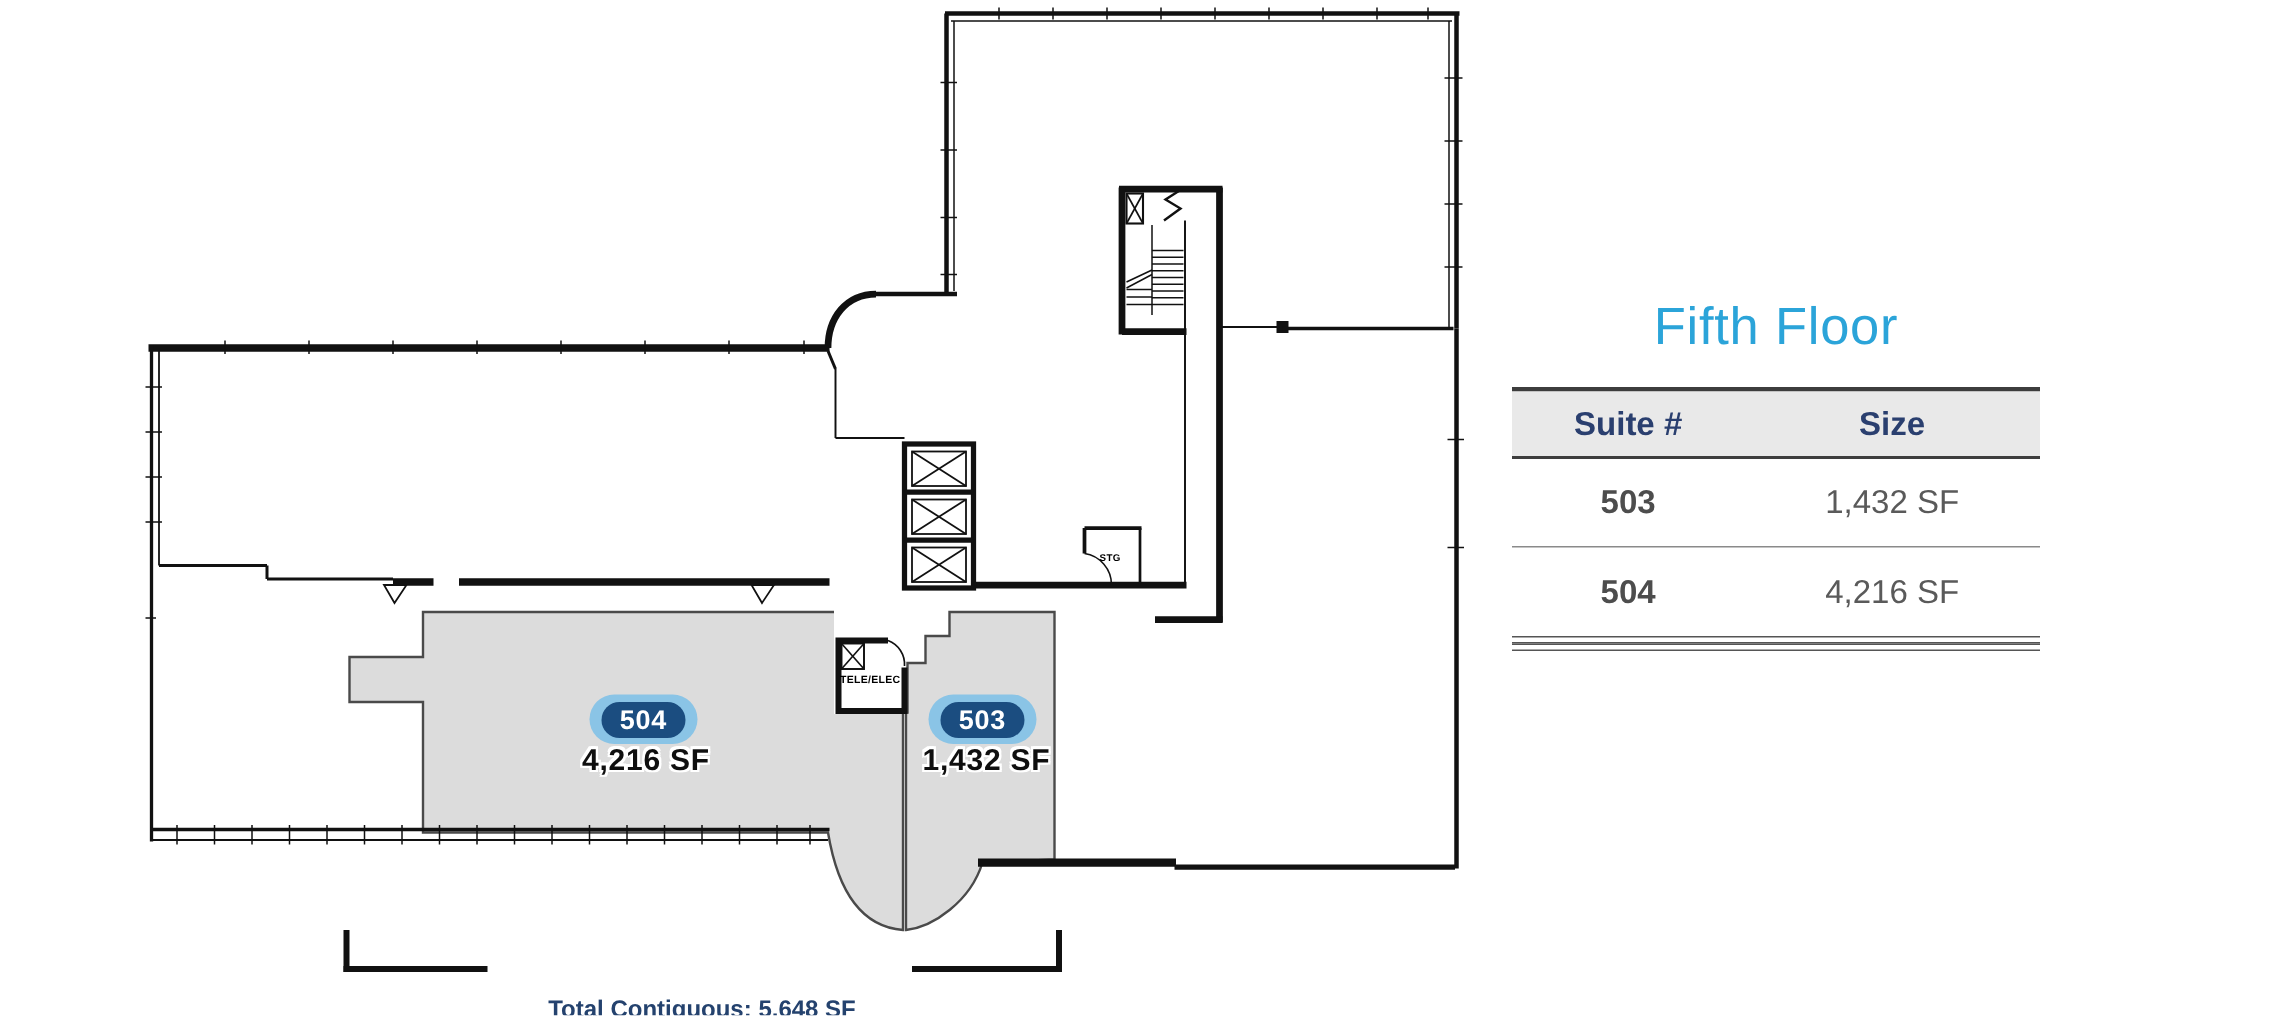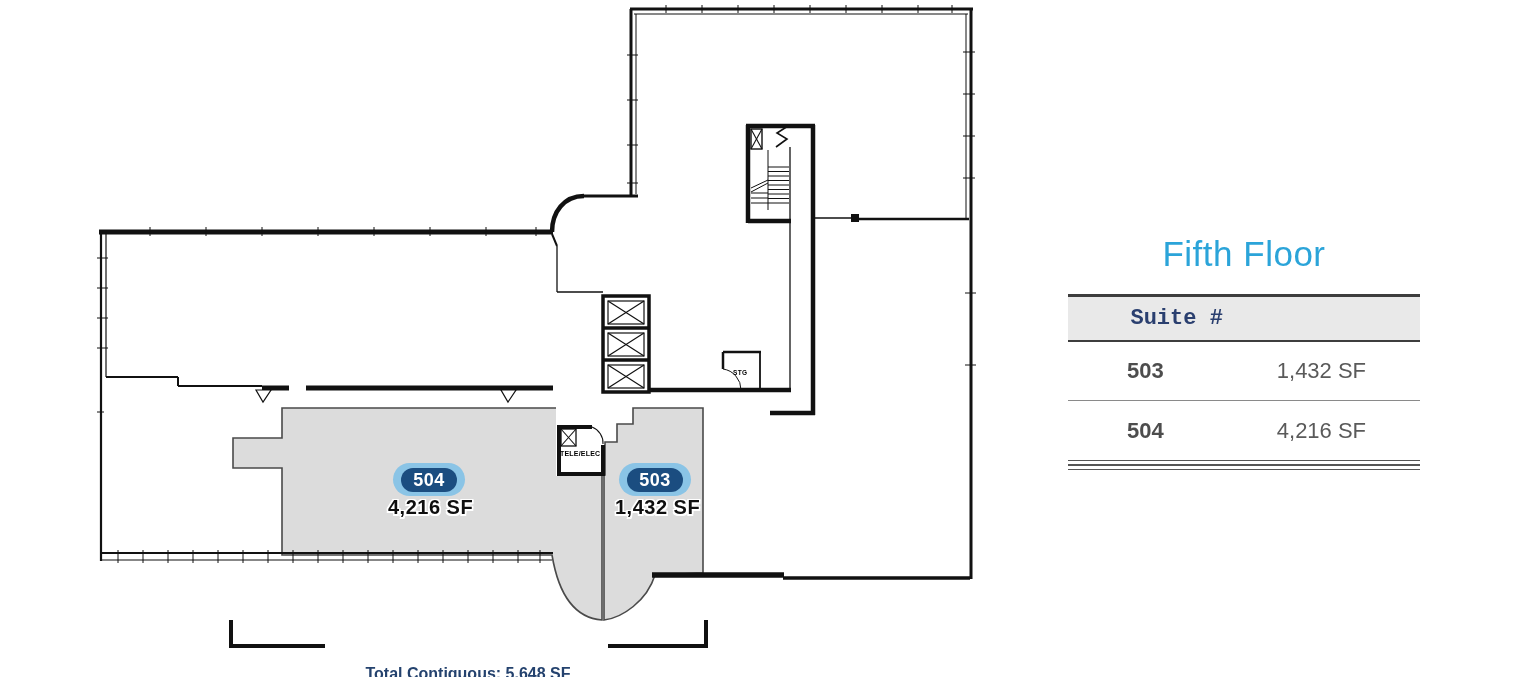--- a/index.html
+++ b/index.html
@@ -32,31 +32,31 @@
     font-family:"Liberation Sans", sans-serif;
   }
   #tele-elec-label { font-size:7px; letter-spacing:0.2px; }
   #stg-label { font-size:6.5px; letter-spacing:0.3px; }
   #total-contiguous {
     position:absolute; left:318px; top:633px; width:300px; text-align:center;
     font-size:16px; font-weight:600; color:#24426e; white-space:nowrap;margin-top:32px;
   }
 
   
-  #panel { position:absolute; left:1068px; top:198px; width:352px;margin-top:36px; }
+  #panel { position:absolute; left:1008px; top:198px; width:352px; }
   #panel-title {
     text-align:center; color:#2ba4d9; font-size:35px; font-weight:400;
     letter-spacing:0.5px; margin-bottom:20px;
   }
   #suite-table { width:100%; border-top:3px solid #3d3d3d; }
   .thead {
     display:flex; background:#e9e9e9; height:45px; align-items:center;
     border-bottom:2px solid #3d3d3d;
   }
-  .th { font-size:22px; font-weight:bold; color:#2a3f6f; text-align:right;font-family:Liberation Mono, monospace; }
+  .th { font-size:22px; font-weight:bold; color:#2a3f6f; text-align:center; }
   .col-suite { width:44%; }
   .col-size  { width:56%; }
   .trow { display:flex; height:59px; align-items:center; }
   .trow.sep { border-bottom:1px solid #8a8a8a; }
   .td-suite { width:44%; text-align:center; font-size:22px; font-weight:bold; color:#4d4d4d; }
   .td-size  { width:56%; text-align:center; font-size:22px; color:#5a5a5a; }
   .dbl-rule { height:5px; border-top:1.5px solid #555; border-bottom:1.5px solid #555; }
   .contig-row {
     height:52px; display:flex; align-items:center; justify-content:center;
     font-size:22.5px; font-weight:bold; color:#1f3c6e; white-space:nowrap;
@@ -282,20 +282,21 @@
   <div class="tiny-label" id="stg-label" style="left:733px; top:369px;">STG</div>
 
   <div id="total-contiguous">Total Contiguous: 5,648 SF</div>
 
   <div id="panel">
     <div id="panel-title">Fifth Floor</div>
 
     <div id="suite-table">
       <div class="thead">
         <div class="th col-suite">Suite #</div>
+        <div class="th col-size">Size</div>
       </div>
 
       <div class="trow sep">
         <div class="td-suite">503</div>
         <div class="td-size">1,432 SF</div>
       </div>
 
       <div class="trow">
         <div class="td-suite">504</div>
         <div class="td-size">4,216 SF</div>

